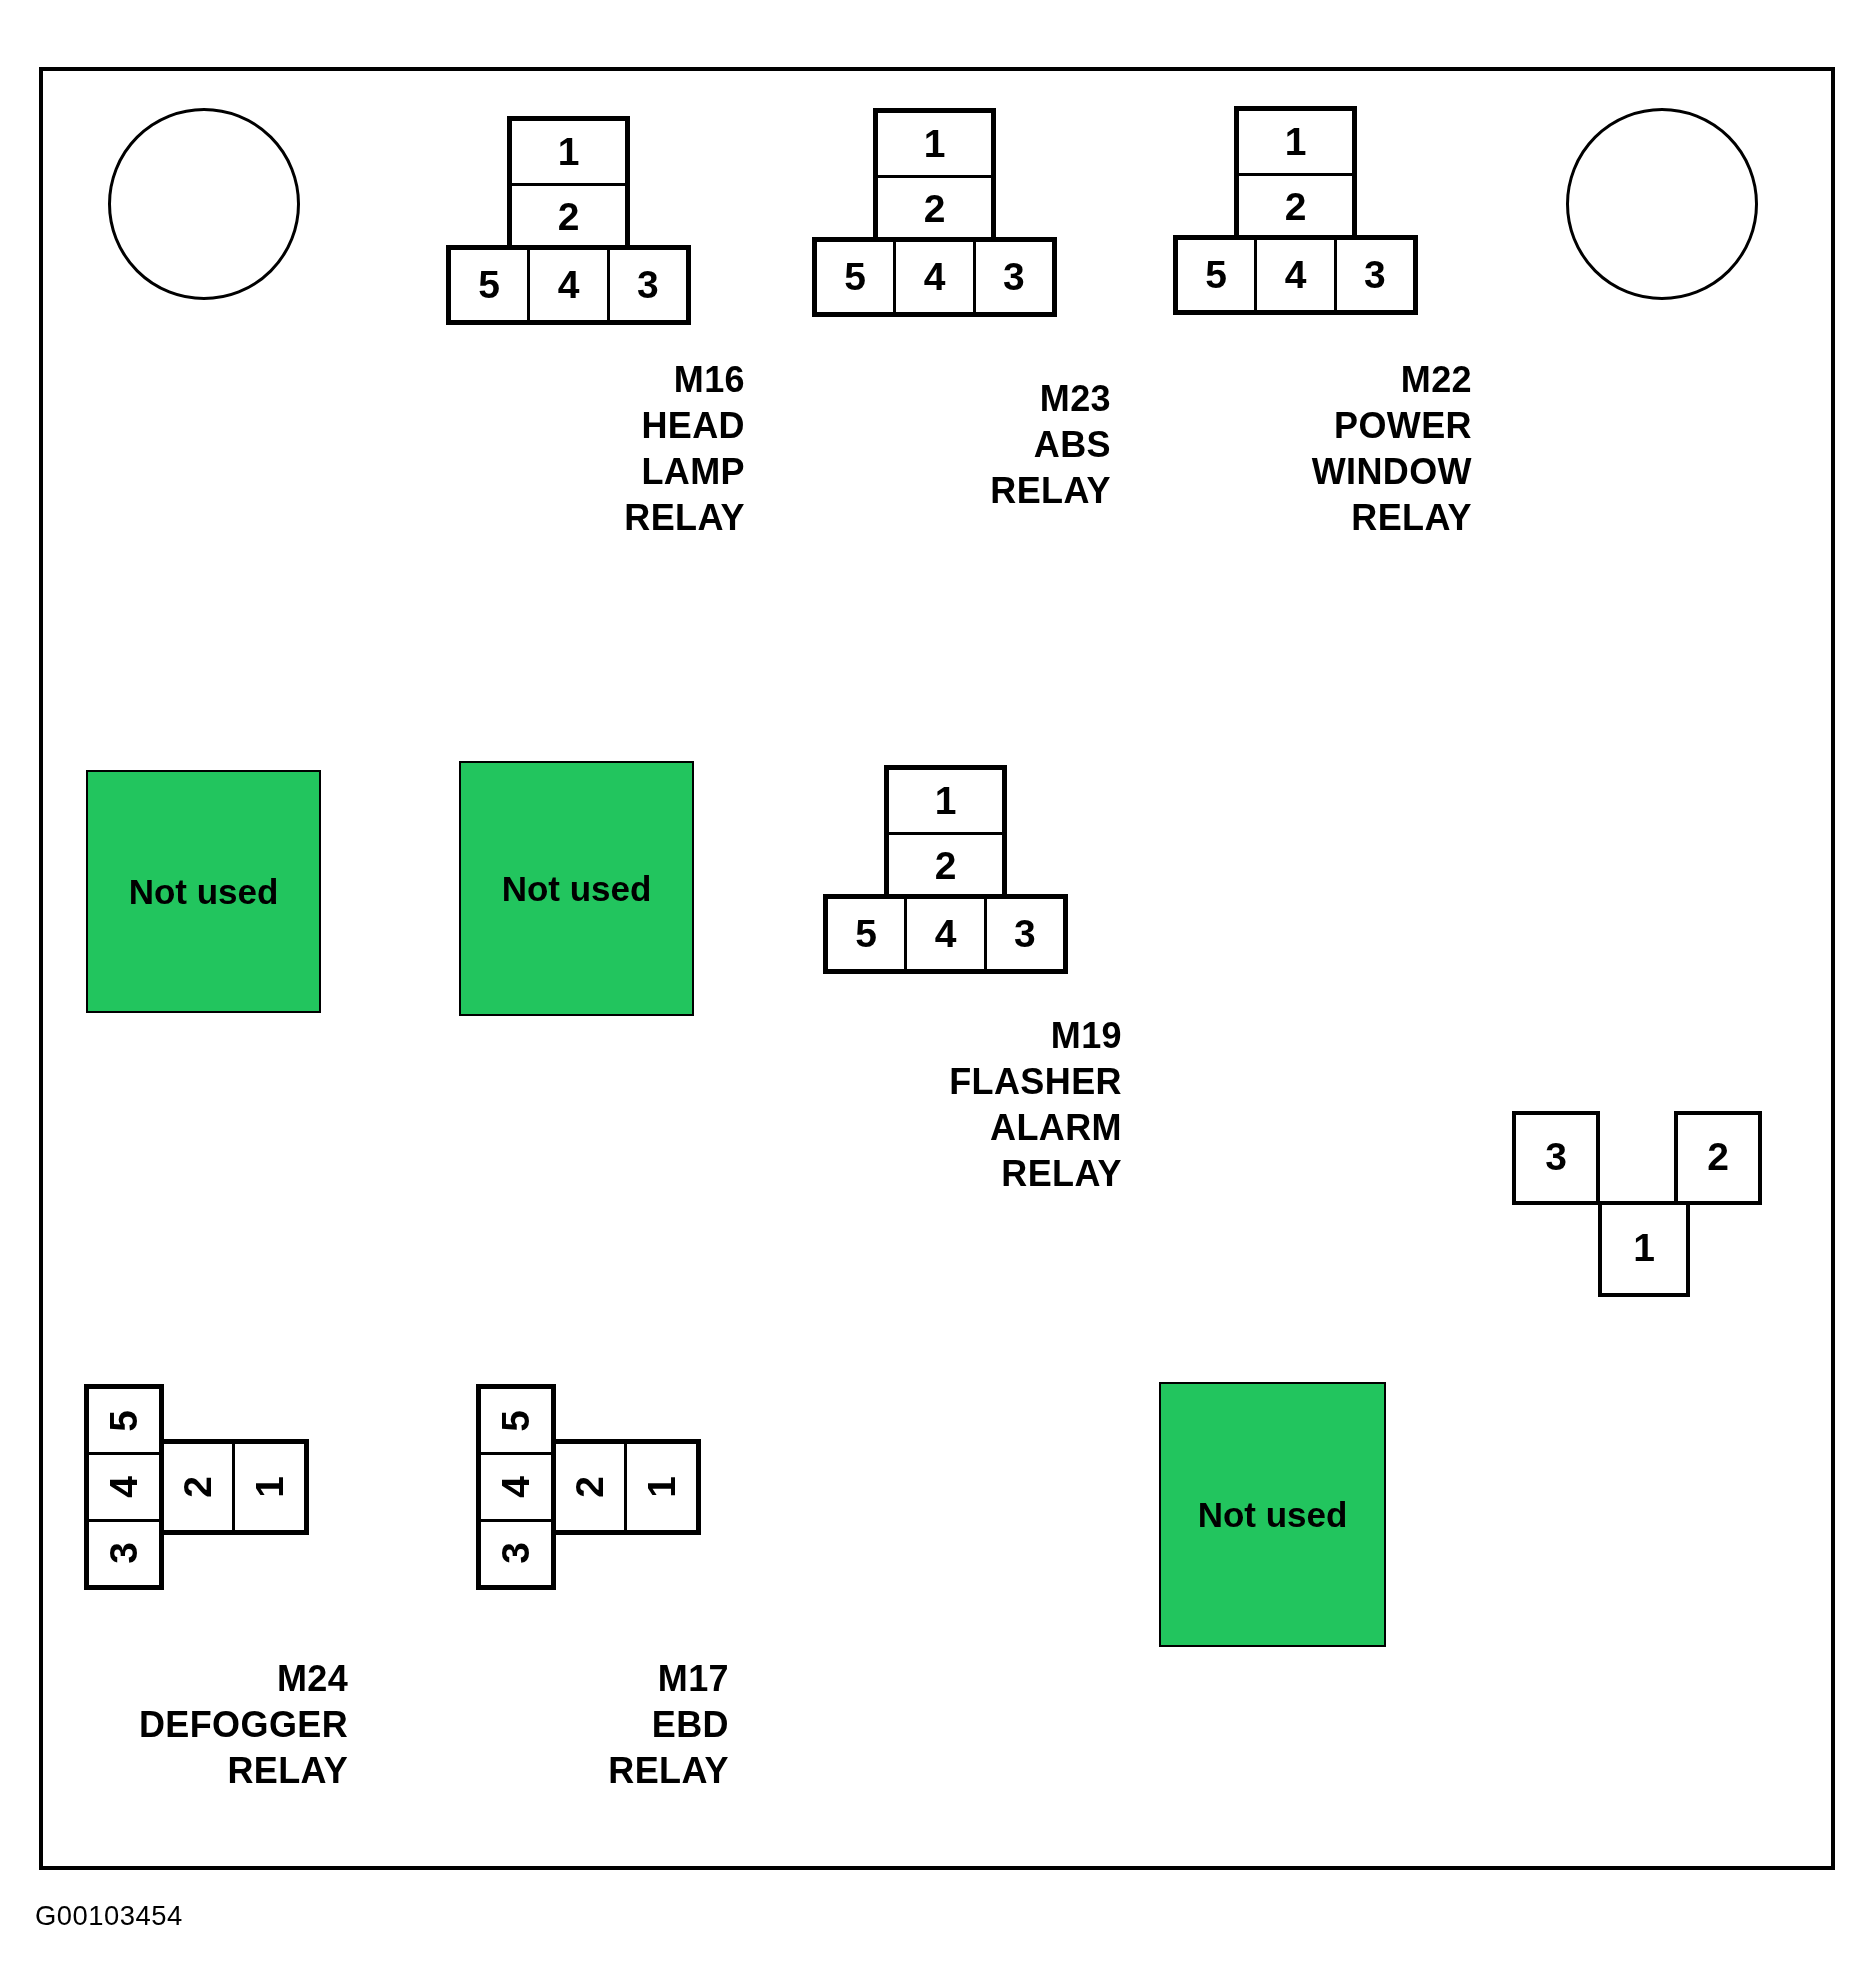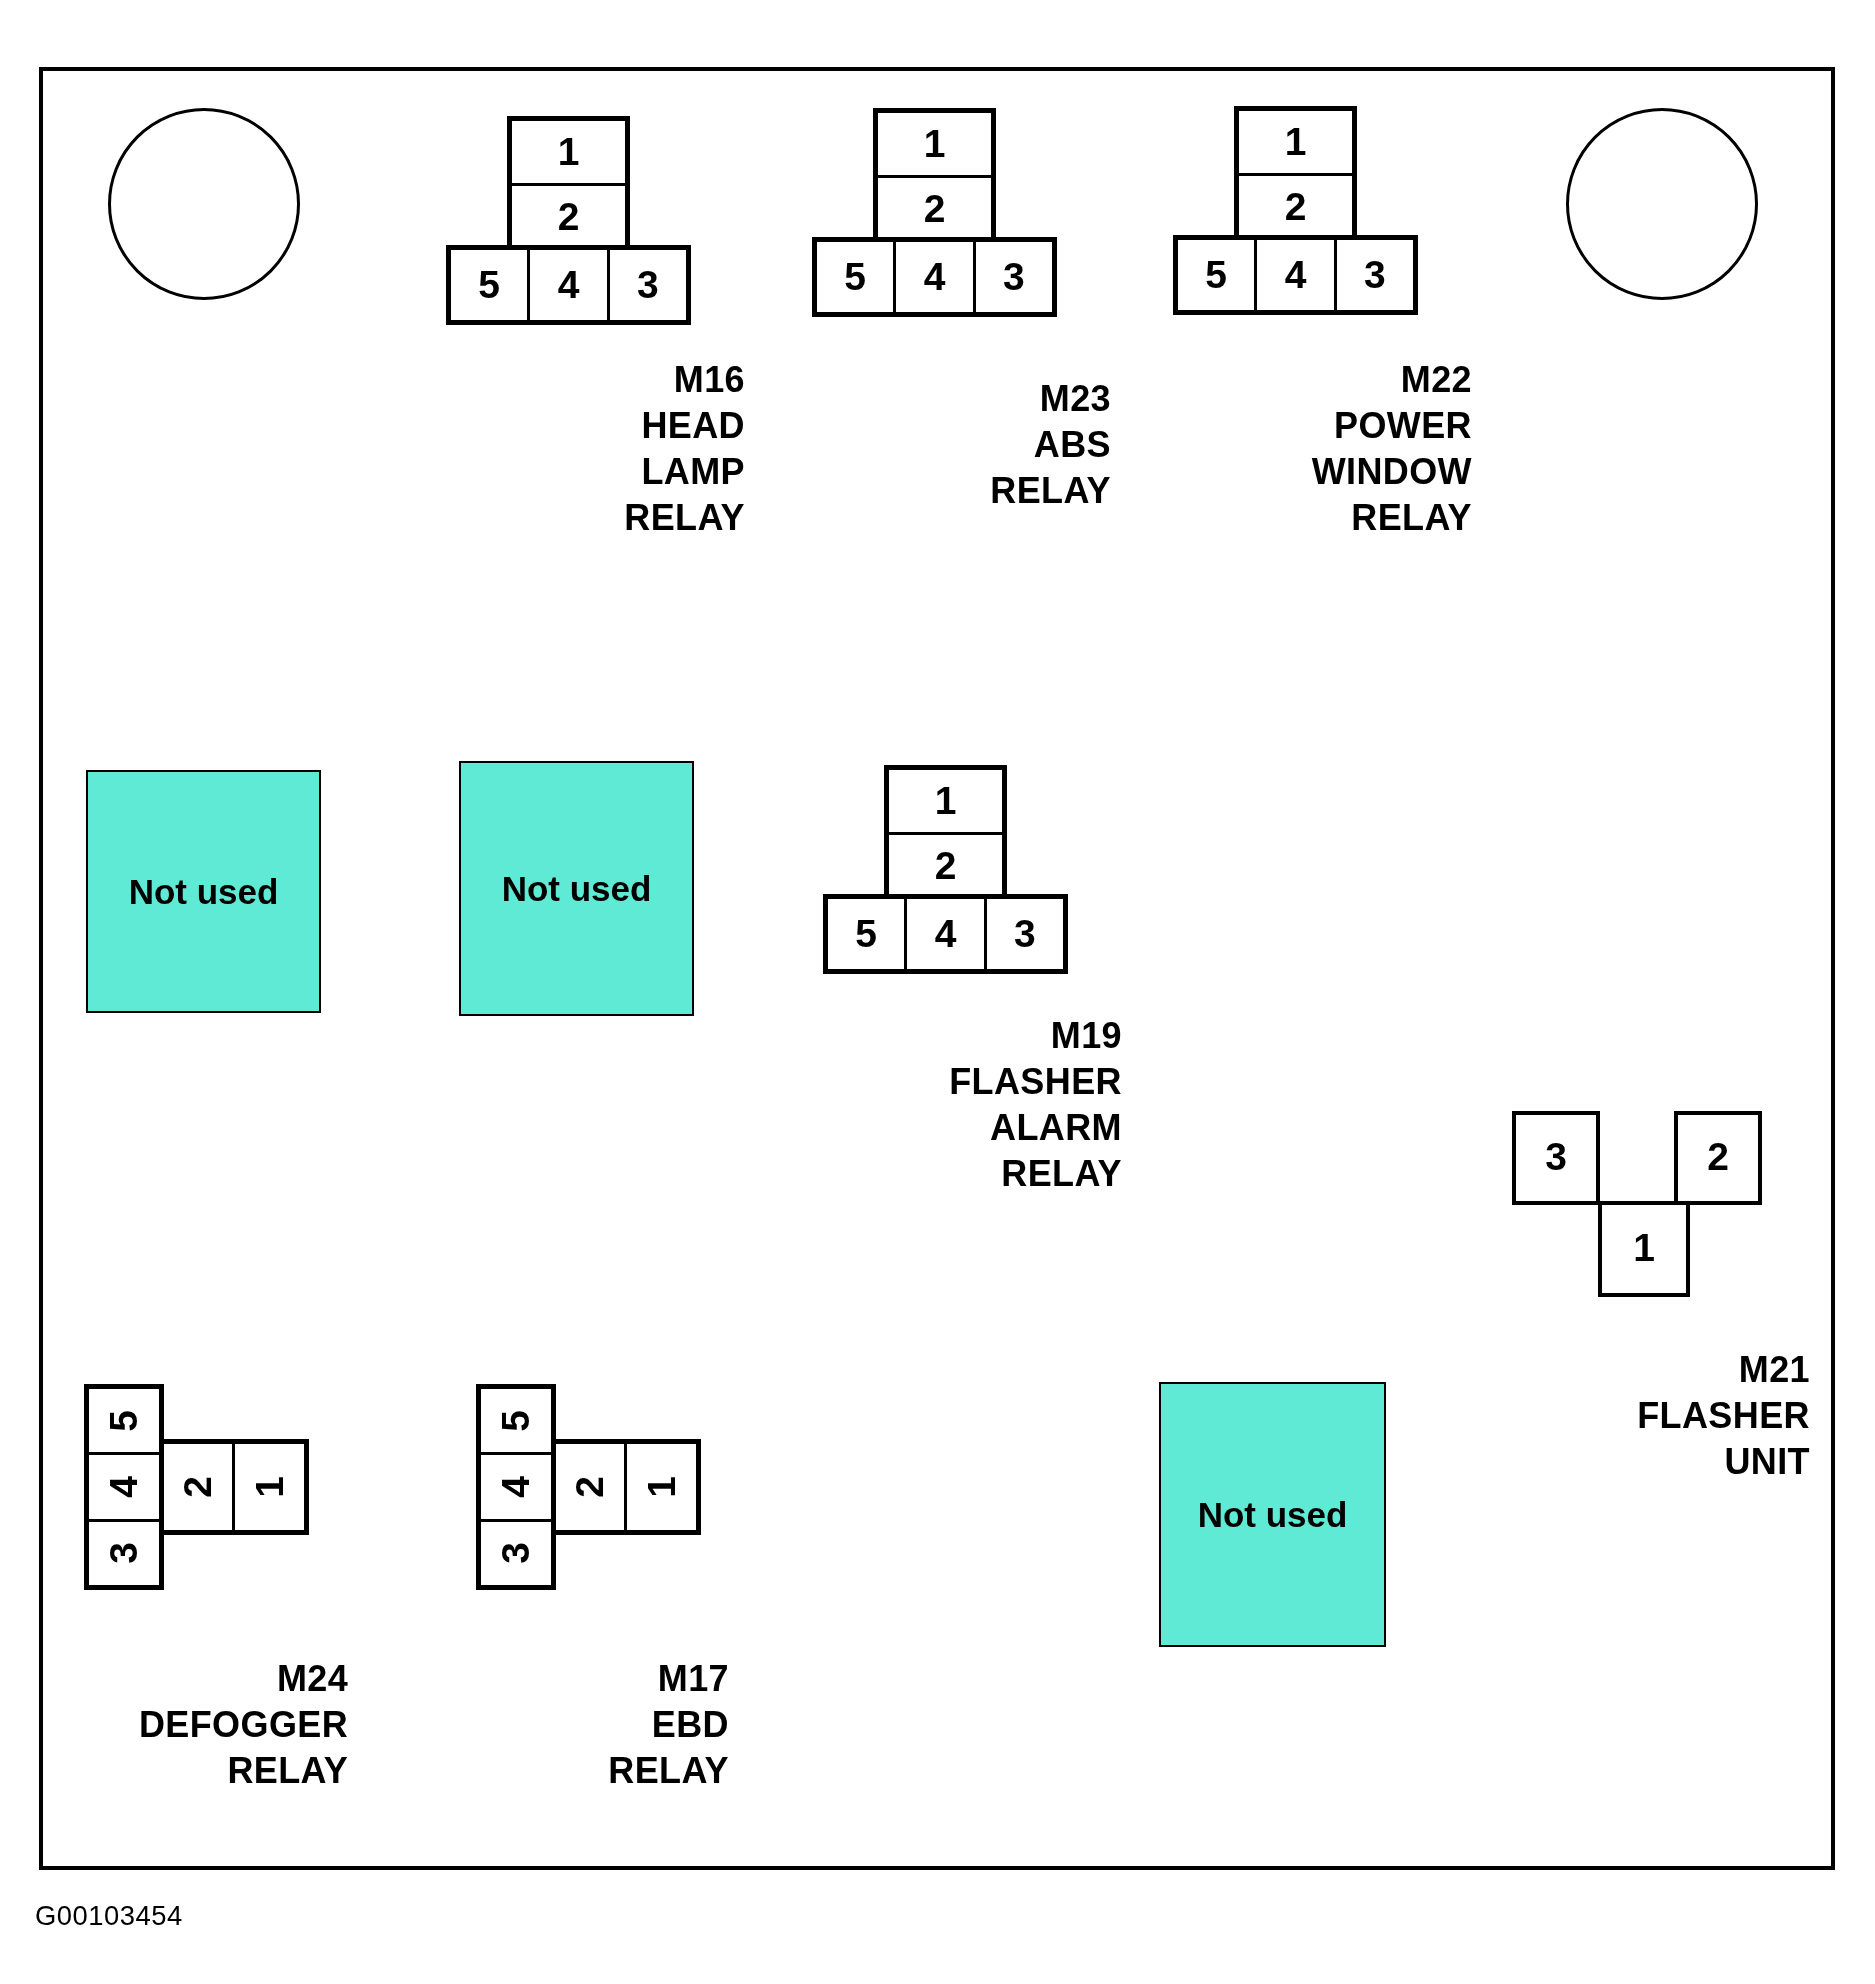--- a/index.html
+++ b/index.html
@@ -177,21 +177,21 @@
     font-weight: bold;
   }
   .flasher .pad.p3 { left: 0;   top: 0;   width: 88px; height: 94px; line-height: 84px; }
   .flasher .pad.p2 { left: 162px; top: 0; width: 88px; height: 94px; line-height: 84px; }
   .flasher .pad.p1 { left: 86px; top: 90px; width: 92px; height: 96px; line-height: 86px; }
 
   
   .notused {
     border: 2.9px solid #000;
     box-sizing: border-box;
-    background: #5eead4;
+    background: #22c55e;
     display: flex;
     align-items: center;
     justify-content: center;
     font-size: 35px;
     font-weight: bold;
   }
 
   
   .caption {
     position: absolute;
@@ -302,23 +302,20 @@
 ALARM
 RELAY</div>
 
   <div class="unit" style="left:1512px; top:1111px;">
     <div class="flasher">
       <div class="pad p3">3</div>
       <div class="pad p2">2</div>
       <div class="pad p1">1</div>
     </div>
   </div>
-  <div class="caption" style="left:1457px; top:1347px; width:353px;">M21
-FLASHER
-UNIT</div>
 
   <div class="unit" style="left:84px; top:1384px;">
     <div class="relay-rot">
       <div class="col543">
         <div class="cell">
           <span class="pinnum">5</span>
         </div>
         <div class="cell">
           <span class="pinnum">4</span>
         </div>

